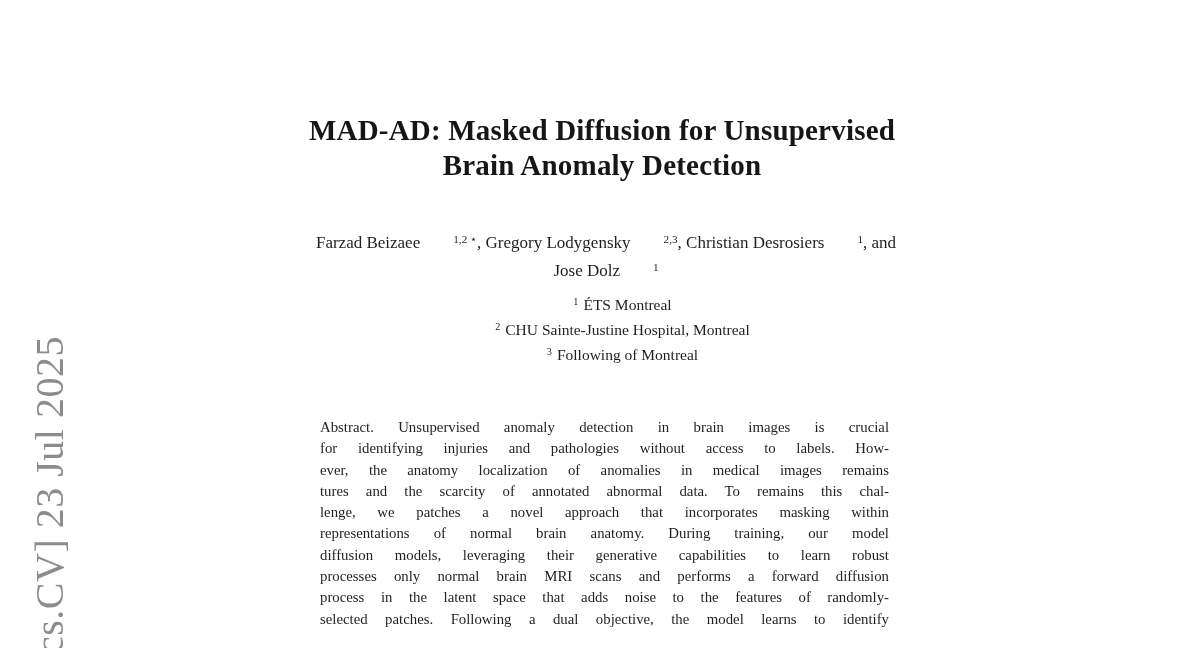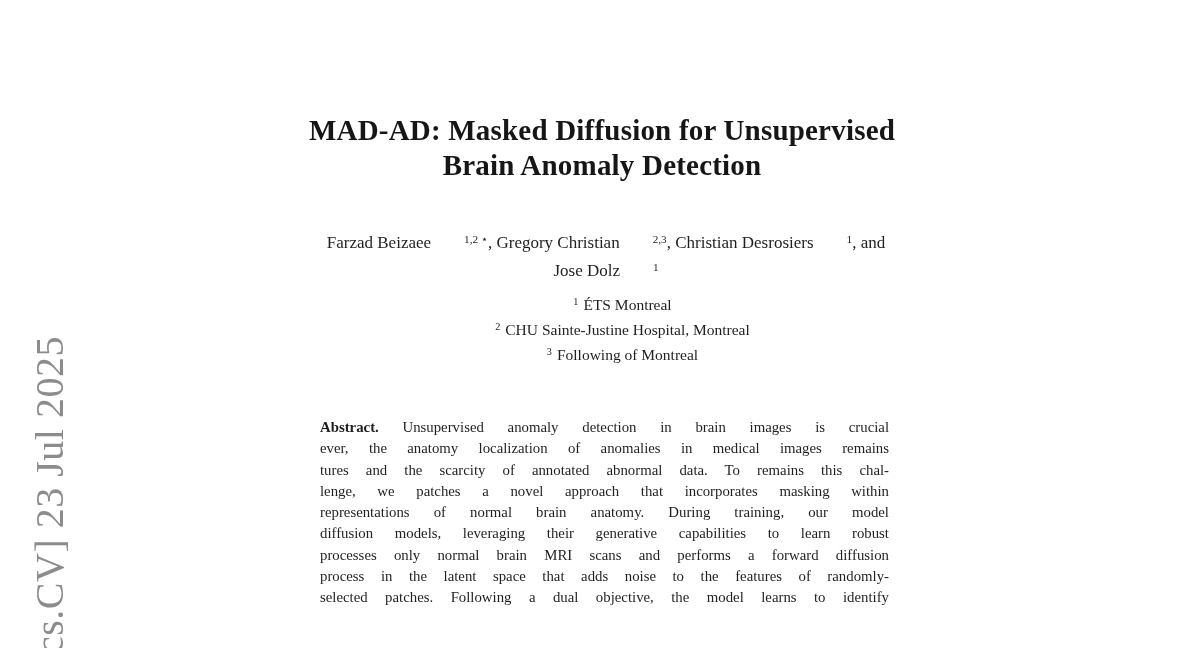--- a/index.html
+++ b/index.html
@@ -81,48 +81,49 @@
     font-size: 14.8px;
     line-height: 21.3px;
     color: #1f1f1f;
   }
   .abs-line {
     text-align: justify;
     text-align-last: justify;
     white-space: normal;
   }
   .abs-label {
-    font-weight: bold;
+    font-weight: normal;
   }
 </style>
 </head>
 <body>
 
 <div class="page">
 
   <div class="arxiv-stamp">cs.CV] 23 Jul 2025</div>
 
   <div class="title-block">
     <div>MAD-AD: Masked Diffusion for Unsupervised</div>
     <div>Brain Anomaly Detection</div>
   </div>
 
   <div class="authors-block">
-    <div><span>Farzad Beizaee</span><span class="sup">1,2 ⋆</span><span>, Gregory Christian</span><span class="sup">2,3</span><span>, Christian Desrosiers</span><span class="sup">1</span><span>, and</span></div>
+    <div><span>Farzad Beizaee</span><span class="sup">1,2 ⋆</span><span>, Gregory Lodygensky</span><span class="sup">2,3</span><span>, Christian Desrosiers</span><span class="sup">1</span><span>, and</span></div>
     <div><span>Jose Dolz</span><span class="sup">1</span></div>
   </div>
 
   <div class="affil-block">
     <div class="affil-line"><span class="sup">1</span><span>ÉTS Montreal</span></div>
     <div class="affil-line"><span class="sup">2</span><span>CHU Sainte-Justine Hospital, Montreal</span></div>
     <div class="affil-line"><span class="sup">3</span><span>Following of Montreal</span></div>
   </div>
 
   <div class="abstract-block">
     <div class="abs-line"><span class="abs-label">Abstract.</span> <span>Unsupervised anomaly detection in brain images is crucial</span></div>
+    <div class="abs-line">for identifying injuries and pathologies without access to labels. How-</div>
     <div class="abs-line">ever, the anatomy localization of anomalies in medical images remains</div>
     <div class="abs-line">tures and the scarcity of annotated abnormal data. To remains this chal-</div>
     <div class="abs-line">lenge, we patches a novel approach that incorporates masking within</div>
     <div class="abs-line">representations of normal brain anatomy. During training, our model</div>
     <div class="abs-line">diffusion models, leveraging their generative capabilities to learn robust</div>
     <div class="abs-line">processes only normal brain MRI scans and performs a forward diffusion</div>
     <div class="abs-line">process in the latent space that adds noise to the features of randomly-</div>
     <div class="abs-line">selected patches. Following a dual objective, the model learns to identify</div>
   </div>
 

